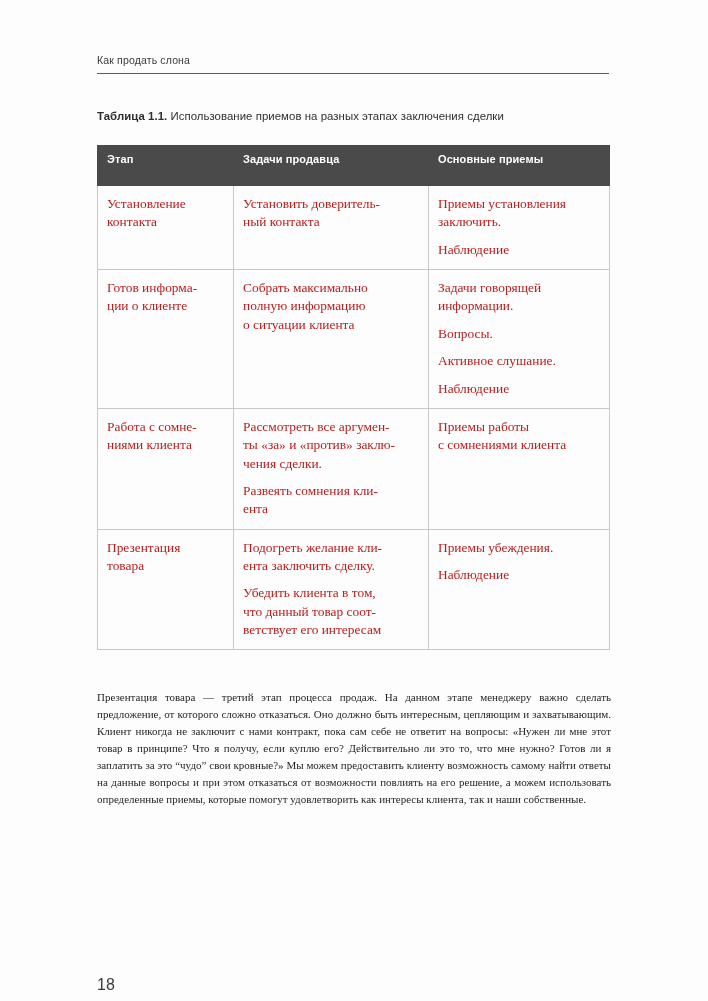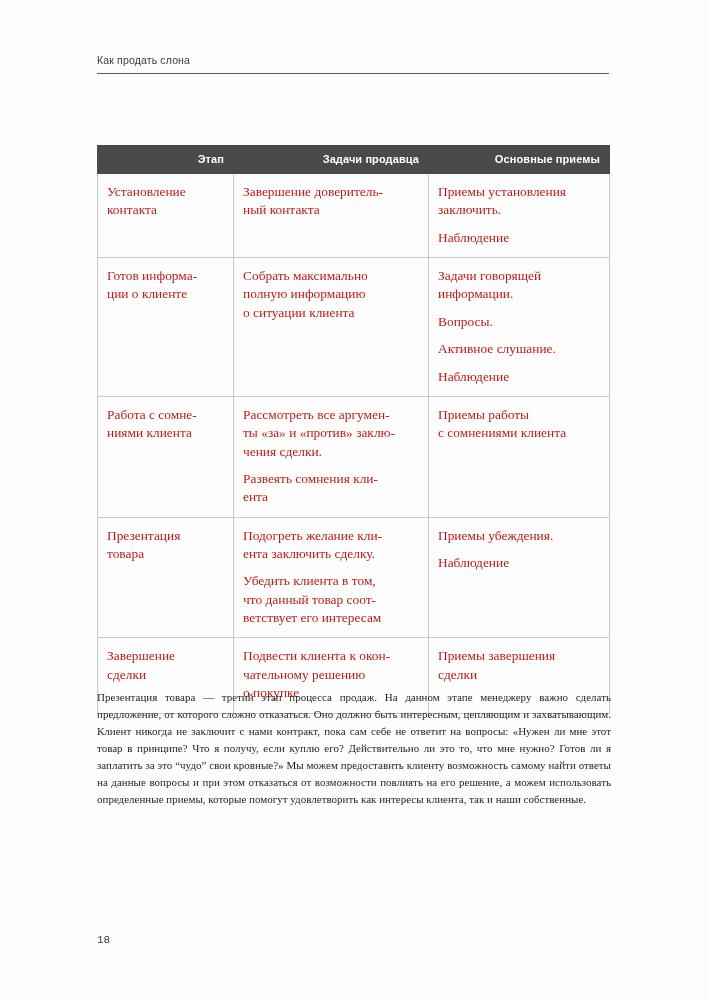--- a/index.html
+++ b/index.html
@@ -73,22 +73,22 @@
     vertical-align: top;
     border: 1px solid #c8c8c8;
   }
   .data-table thead th {
     background: #4a4a4a;
     border: 1px solid #4a4a4a;
     color: #ffffff;
     font-family: "Liberation Sans", "DejaVu Sans", sans-serif;
     font-size: 11px;
     font-weight: bold;
-    text-align: right;
-    padding: 7px 9px 8px 9px;
+    text-align: left;
+    padding: 7px 9px 20px 9px;
     letter-spacing: 0.1px;
   }
   .data-table tbody td {
     font-size: 13.4px;
     line-height: 1.37;
     padding: 9px 10px 10px 9px;
     color: #b91c1c;
   }
   .col-stage   { width: 136px; }
   .col-tasks   { width: 195px; }
@@ -107,37 +107,38 @@
     font-size: 11px;
     line-height: 1.545;
     text-align: justify;
     color: #221e1f;
   }
 
   
   .folio {
     position: absolute;
     left: 97px;
-    top: 934px;
-    font-family: Liberation Mono, monospace;
-    font-size: 11px;
+    top: 976px;
+    font-family: Liberation Sans, sans-serif;
+    font-size: 16px;
     color: #3a3a3a;
     font-weight: normal;
   }
 </style>
 </head>
 <body>
 
 <div class="page">
 
   <div class="running-head">
     <span class="rh-text">Как продать слона</span>
     <div class="rh-rule"></div>
   </div>
 
+  <div class="table-caption"><span class="cap-label">Таблица 1.1.</span><span> Использование приемов на разных этапах заключения сделки</span></div>
 
   <table class="data-table">
     <colgroup>
       <col class="col-stage">
       <col class="col-tasks">
       <col class="col-methods">
     </colgroup>
     <thead>
       <tr>
         <th>Этап</th>
@@ -148,21 +149,21 @@
     <tbody id="table-body">
         <tr>
           <td class="cell-stage">
             <p class="cell-block">
               <span class="cell-line">Установление</span>
               <span class="cell-line">контакта</span>
             </p>
           </td>
           <td class="cell-tasks">
             <p class="cell-block">
-              <span class="cell-line">Завершение доверитель-</span>
+              <span class="cell-line">Установить доверитель-</span>
               <span class="cell-line">ный контакта</span>
             </p>
           </td>
           <td class="cell-methods">
             <p class="cell-block">
               <span class="cell-line">Приемы установления</span>
               <span class="cell-line">заключить.</span>
             </p>
             <p class="cell-block">
               <span class="cell-line">Наблюдение</span>
@@ -244,41 +245,20 @@
           </td>
           <td class="cell-methods">
             <p class="cell-block">
               <span class="cell-line">Приемы убеждения.</span>
             </p>
             <p class="cell-block">
               <span class="cell-line">Наблюдение</span>
             </p>
           </td>
         </tr>
-        <tr>
-          <td class="cell-stage">
-            <p class="cell-block">
-              <span class="cell-line">Завершение</span>
-              <span class="cell-line">сделки</span>
-            </p>
-          </td>
-          <td class="cell-tasks">
-            <p class="cell-block">
-              <span class="cell-line">Подвести клиента к окон-</span>
-              <span class="cell-line">чательному решению</span>
-              <span class="cell-line">о покупке</span>
-            </p>
-          </td>
-          <td class="cell-methods">
-            <p class="cell-block">
-              <span class="cell-line">Приемы завершения</span>
-              <span class="cell-line">сделки</span>
-            </p>
-          </td>
-        </tr>
       </tbody>
   </table>
 
   <p class="body-copy">Презентация товара — третий этап процесса продаж. На данном этапе менеджеру важно сделать предложение, от которого сложно отказаться. Оно должно быть интересным, цепляющим и захватывающим. Клиент никогда не заключит с нами контракт, пока сам себе не ответит на вопросы: «Нужен ли мне этот товар в принципе? Что я получу, если куплю его? Действительно ли это то, что мне нужно? Готов ли я заплатить за это “чудо” свои кровные?» Мы можем предоставить клиенту возможность самому найти ответы на данные вопросы и при этом отказаться от возможности повлиять на его решение, а можем использовать определенные приемы, которые помогут удовлетворить как интересы клиента, так и наши собственные.</p>
 
   <div class="folio">18</div>
 
 </div>
 
 </body></html>

